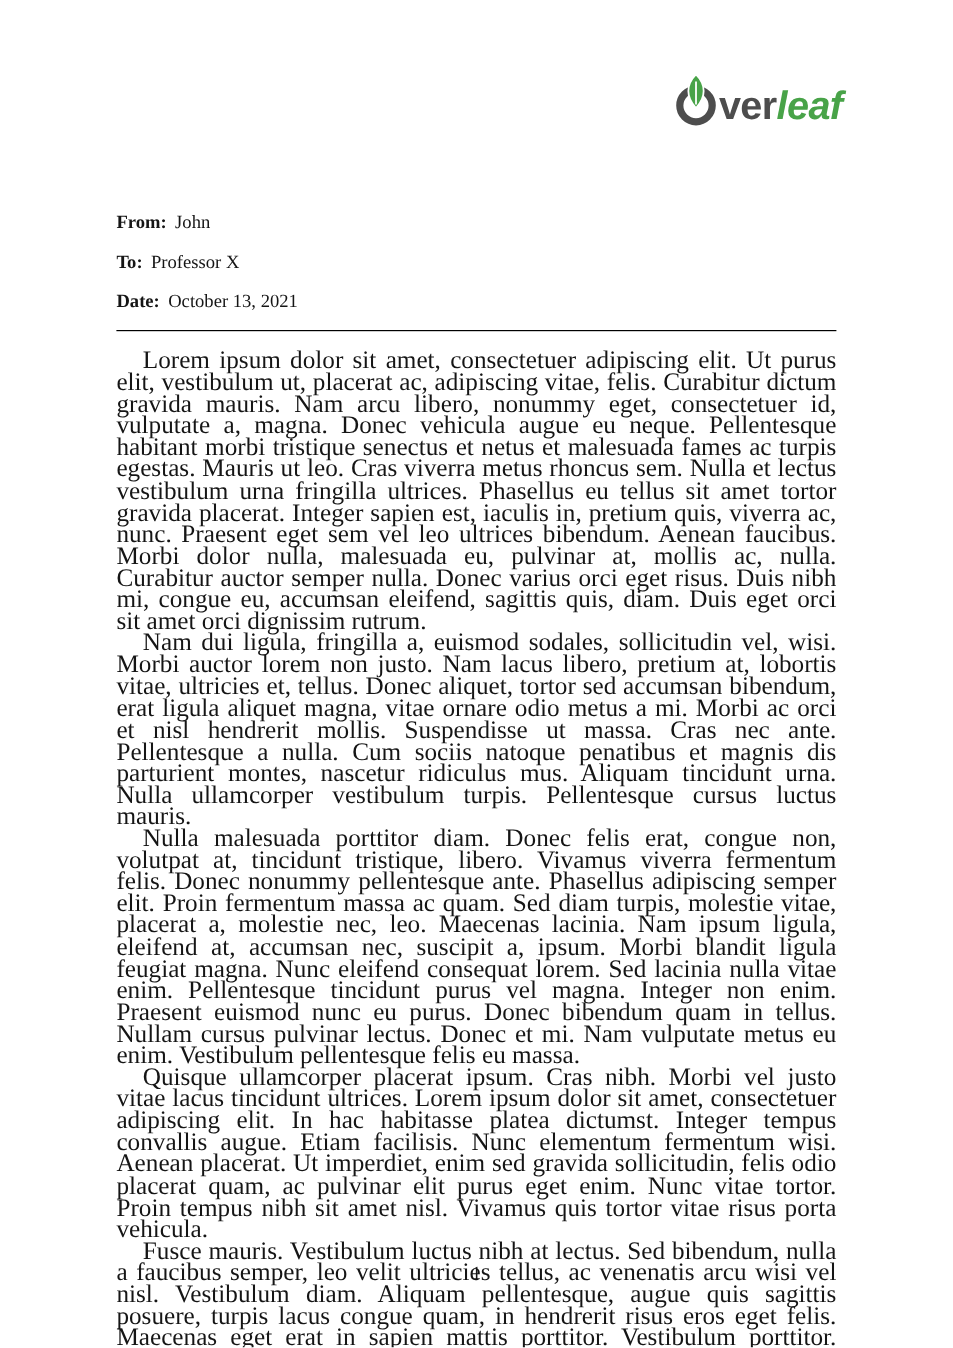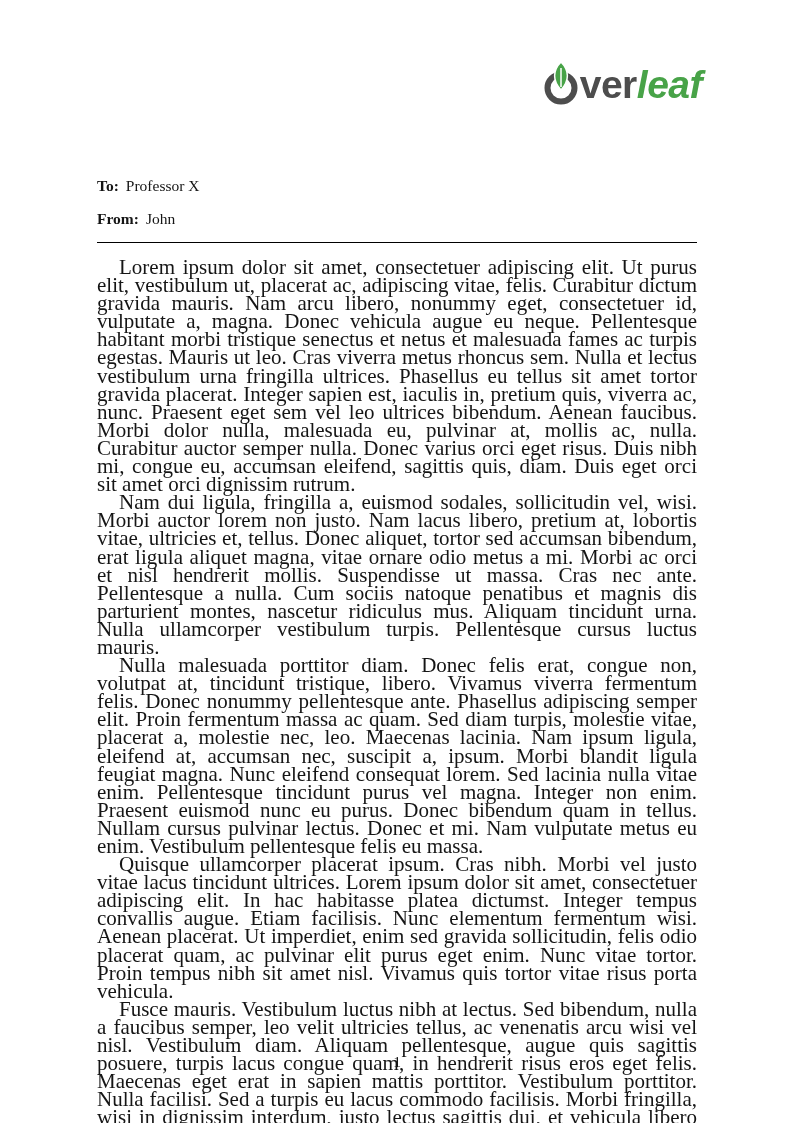--- a/index.html
+++ b/index.html
@@ -26,21 +26,21 @@
 
   
   .logo{
     position:absolute;
     top:60px;
     right:92px;
     display:flex;
     align-items:flex-end;
     font-family:"Liberation Sans", sans-serif;
     font-weight:600;
-    font-size:39px;
+    font-size:33px;
     letter-spacing:-0.5px;
     line-height:1;
     user-select:none;
   }
   .logo-o{
     position:relative;
     width:36px;
     height:44px;
     margin-right:1px;
   }
@@ -101,24 +101,27 @@
         <path d="M18 2 C 9.5 10.5, 9.5 21, 18 30 C 26.5 21, 26.5 10.5, 18 2 Z" fill="#48A348" stroke="#ffffff" stroke-width="1.5"></path>
         <path d="M18 8 L18 27" fill="none" stroke="#ffffff" stroke-width="1.5"></path>
       </svg>
     </span>
     <span class="logo-ver">ver</span>
     <span class="logo-leaf-text">leaf</span>
   </div>
 
   <div class="memo-fields">
     <div class="memo-field">
+      <span class="label">From:</span><span class="value">John</span>
+    </div>
+    <div class="memo-field">
       <span class="label">To:</span><span class="value">Professor X</span>
     </div>
     <div class="memo-field">
-      <span class="label">From:</span><span class="value">John</span>
+      <span class="label">Date:</span><span class="value">October 13, 2021</span>
     </div>
   </div>
 
   <hr class="rule">
 
   <div class="memo-body">
     <p>Lorem ipsum dolor sit amet, consectetuer adipiscing elit. Ut purus elit, vestibulum ut, placerat ac, adipiscing vitae, felis. Curabitur dictum gravida mauris. Nam arcu libero, nonummy eget, consectetuer id, vulputate a, magna. Donec vehicula augue eu neque. Pellentesque habitant morbi tristique senectus et netus et malesuada fames ac turpis egestas. Mauris ut leo. Cras viverra metus rhoncus sem. Nulla et lectus vestibulum urna fringilla ultrices. Phasellus eu tellus sit amet tortor gravida placerat. Integer sapien est, iaculis in, pretium quis, viverra ac, nunc. Praesent eget sem vel leo ultrices bibendum. Aenean faucibus. Morbi dolor nulla, malesuada eu, pulvinar at, mollis ac, nulla. Curabitur auctor semper nulla. Donec varius orci eget risus. Duis nibh mi, congue eu, accumsan eleifend, sagittis quis, diam. Duis eget orci sit amet orci dignissim rutrum.</p>
     <p>Nam dui ligula, fringilla a, euismod sodales, sollicitudin vel, wisi. Morbi auctor lorem non justo. Nam lacus libero, pretium at, lobortis vitae, ultricies et, tellus. Donec aliquet, tortor sed accumsan bibendum, erat ligula aliquet magna, vitae ornare odio metus a mi. Morbi ac orci et nisl hendrerit mollis. Suspendisse ut massa. Cras nec ante. Pellentesque a nulla. Cum sociis natoque penatibus et magnis dis parturient montes, nascetur ridiculus mus. Aliquam tincidunt urna. Nulla ullamcorper vestibulum turpis. Pellentesque cursus luctus mauris.</p>
     <p>Nulla malesuada porttitor diam. Donec felis erat, congue non, volutpat at, tincidunt tristique, libero. Vivamus viverra fermentum felis. Donec nonummy pellentesque ante. Phasellus adipiscing semper elit. Proin fermentum massa ac quam. Sed diam turpis, molestie vitae, placerat a, molestie nec, leo. Maecenas lacinia. Nam ipsum ligula, eleifend at, accumsan nec, suscipit a, ipsum. Morbi blandit ligula feugiat magna. Nunc eleifend consequat lorem. Sed lacinia nulla vitae enim. Pellentesque tincidunt purus vel magna. Integer non enim. Praesent euismod nunc eu purus. Donec bibendum quam in tellus. Nullam cursus pulvinar lectus. Donec et mi. Nam vulputate metus eu enim. Vestibulum pellentesque felis eu massa.</p>
     <p>Quisque ullamcorper placerat ipsum. Cras nibh. Morbi vel justo vitae lacus tincidunt ultrices. Lorem ipsum dolor sit amet, consectetuer adipiscing elit. In hac habitasse platea dictumst. Integer tempus convallis augue. Etiam facilisis. Nunc elementum fermentum wisi. Aenean placerat. Ut imperdiet, enim sed gravida sollicitudin, felis odio placerat quam, ac pulvinar elit purus eget enim. Nunc vitae tortor. Proin tempus nibh sit amet nisl. Vivamus quis tortor vitae risus porta vehicula.</p>

